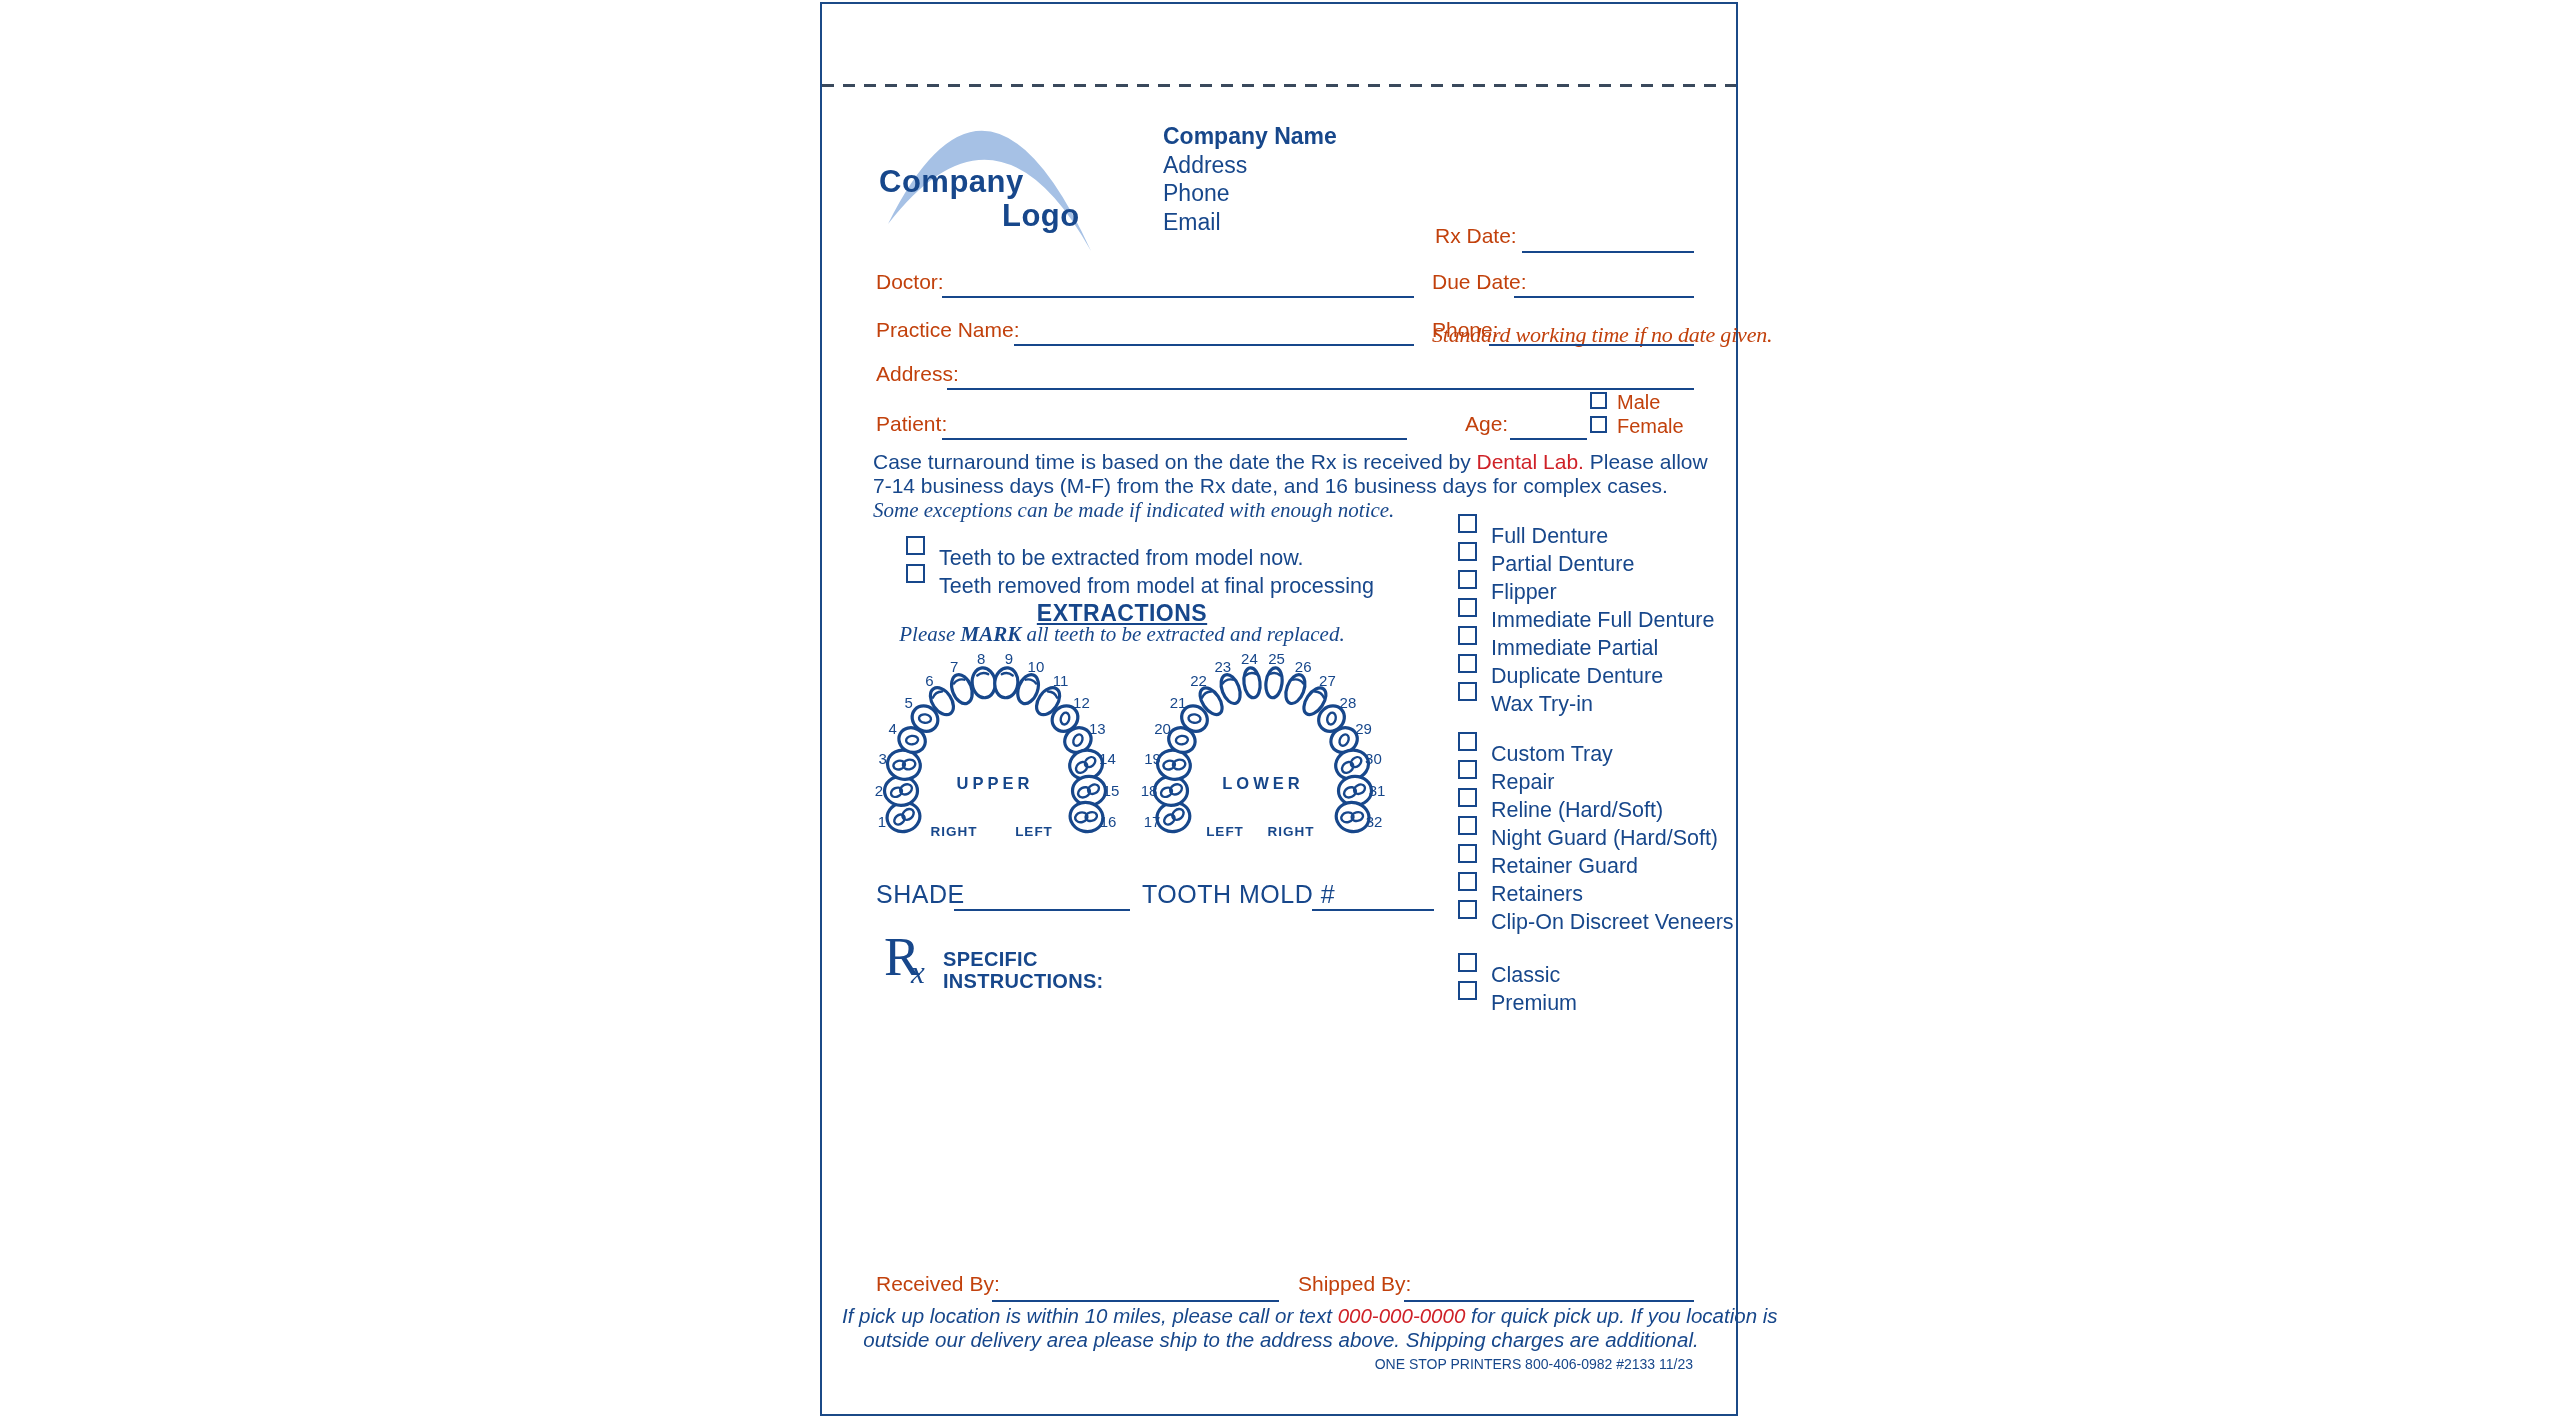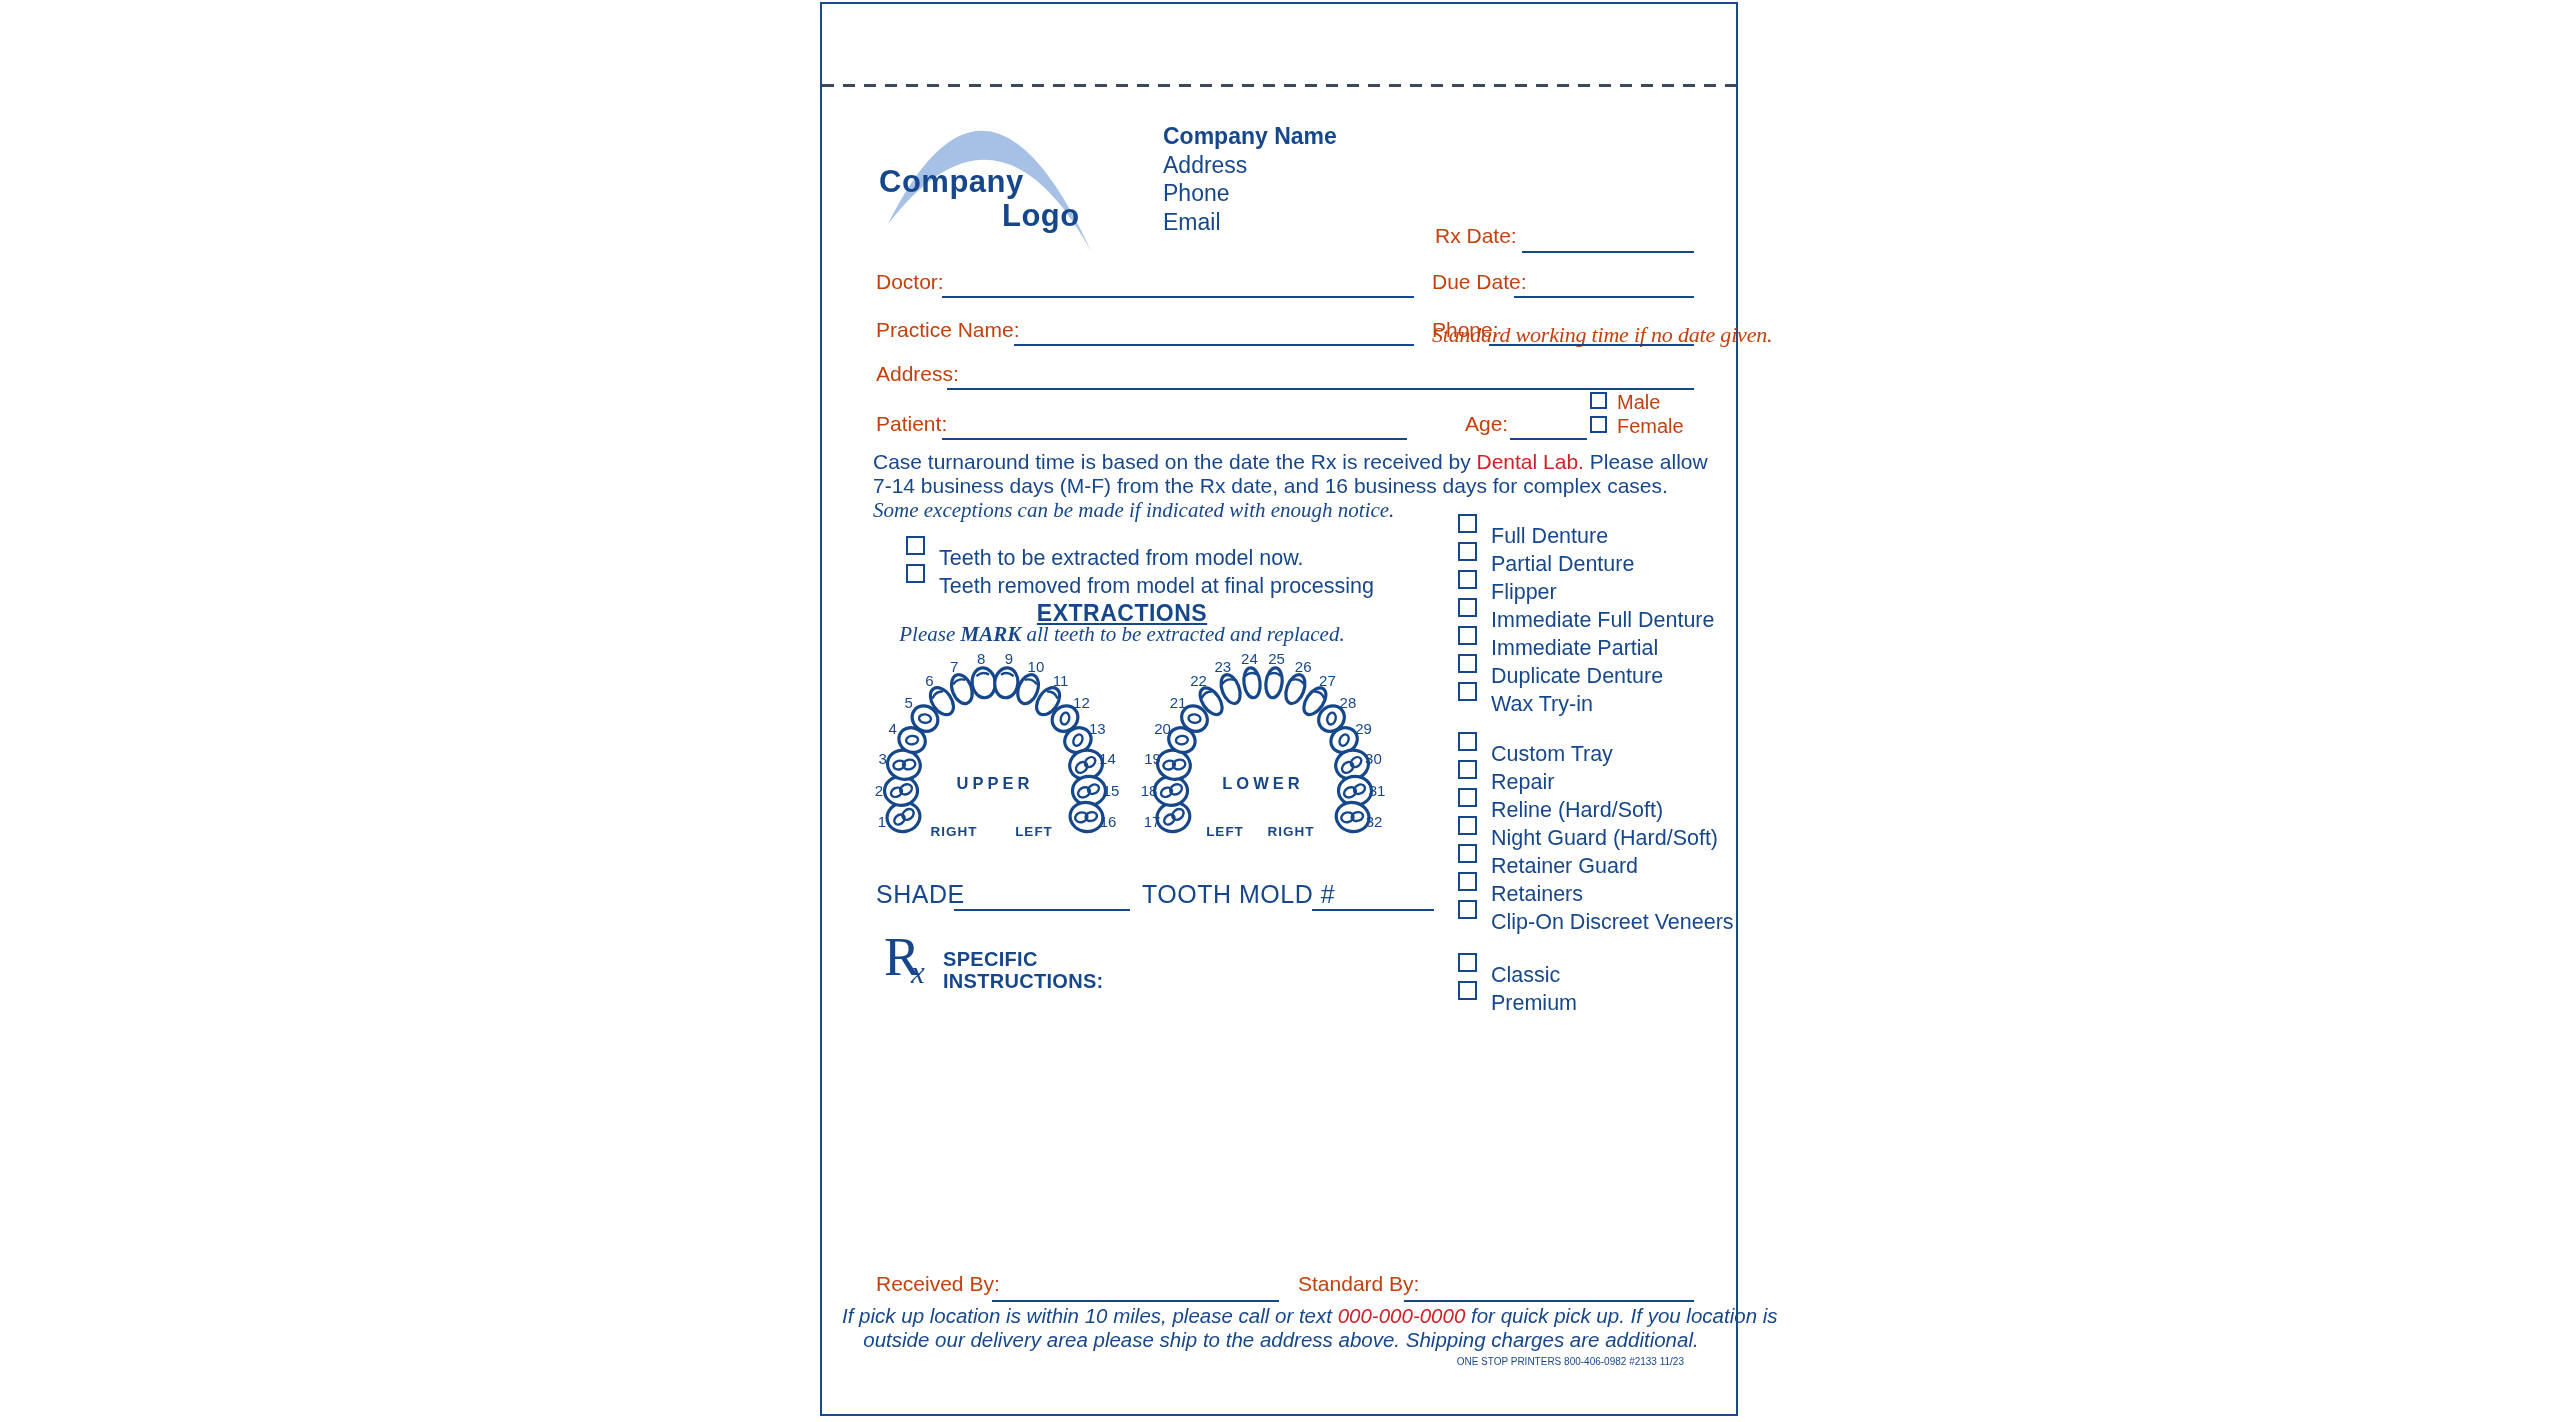--- a/index.html
+++ b/index.html
@@ -27,21 +27,21 @@
   .exttitle{font-size:23px;font-weight:bold;letter-spacing:.5px;}
   .extsub{font-size:21px;}
   .bigl{position:absolute;font-size:25px;letter-spacing:.5px;white-space:nowrap;}
   .rxwrap{position:absolute;left:62px;top:926px;width:64px;height:72px;}
   .rx-r{position:absolute;left:0;top:0;font-family:"Liberation Serif","DejaVu Serif",serif;font-size:54px;line-height:54px;}
   .rx-x{position:absolute;left:27px;top:27px;font-family:"Liberation Serif","DejaVu Serif",serif;
         font-style:italic;font-size:31px;line-height:31px;}
   .spec{position:absolute;left:121px;font-size:20px;font-weight:bold;letter-spacing:.3px;}
   .footit{position:absolute;left:0;width:918px;text-align:center;font-size:20.5px;font-style:italic;white-space:nowrap;}
   .footit .red{color:#cf2127;}
-  .printer{position:absolute;right:52px;top:1352px;font-size:10px;white-space:nowrap;}
+  .printer{position:absolute;right:43px;top:1352px;font-size:14px;white-space:nowrap;}
   svg text{fill:#17478b;}
   .tooth-num{font-family:"Liberation Sans","DejaVu Sans",sans-serif;font-size:15px;}
   .arch-label{font-family:"Liberation Sans","DejaVu Sans",sans-serif;font-size:16.5px;font-weight:bold;letter-spacing:4px;}
   .side-label{font-family:"Liberation Sans","DejaVu Sans",sans-serif;font-size:13.5px;font-weight:bold;letter-spacing:1px;}
   .archsvg{position:absolute;overflow:visible;}
 </style>
 </head>
 <body>
 
 <div class="canvas">
@@ -371,21 +371,21 @@
           <span class="cblabel">Classic</span>
         </div>
         <div class="cbrow">
           <span class="cbox"></span>
           <span class="cblabel">Premium</span>
         </div>
       </div>
 
     <div class="flabel" style="left:54px;top:1268px;">Received By:</div>
     <div class="uline" style="left:170px;top:1296px;width:287px;"></div>
-    <div class="flabel" style="left:476px;top:1268px;">Standard By:</div>
+    <div class="flabel" style="left:476px;top:1268px;">Shipped By:</div>
     <div class="uline" style="left:582px;top:1296px;width:290px;"></div>
 
     <div class="footit" style="top:1300px;padding-left:20px;">
       <span>If pick up location is within 10 miles, please call or text </span><span class="red">000-000-0000</span><span> for quick pick up. If you location is</span>
     </div>
     <div class="footit" style="top:1324px;">outside our delivery area please ship to the address above. Shipping charges are additional.</div>
     <div class="printer">ONE STOP PRINTERS 800-406-0982 #2133 11/23</div>
 
   </div>
 </div>

